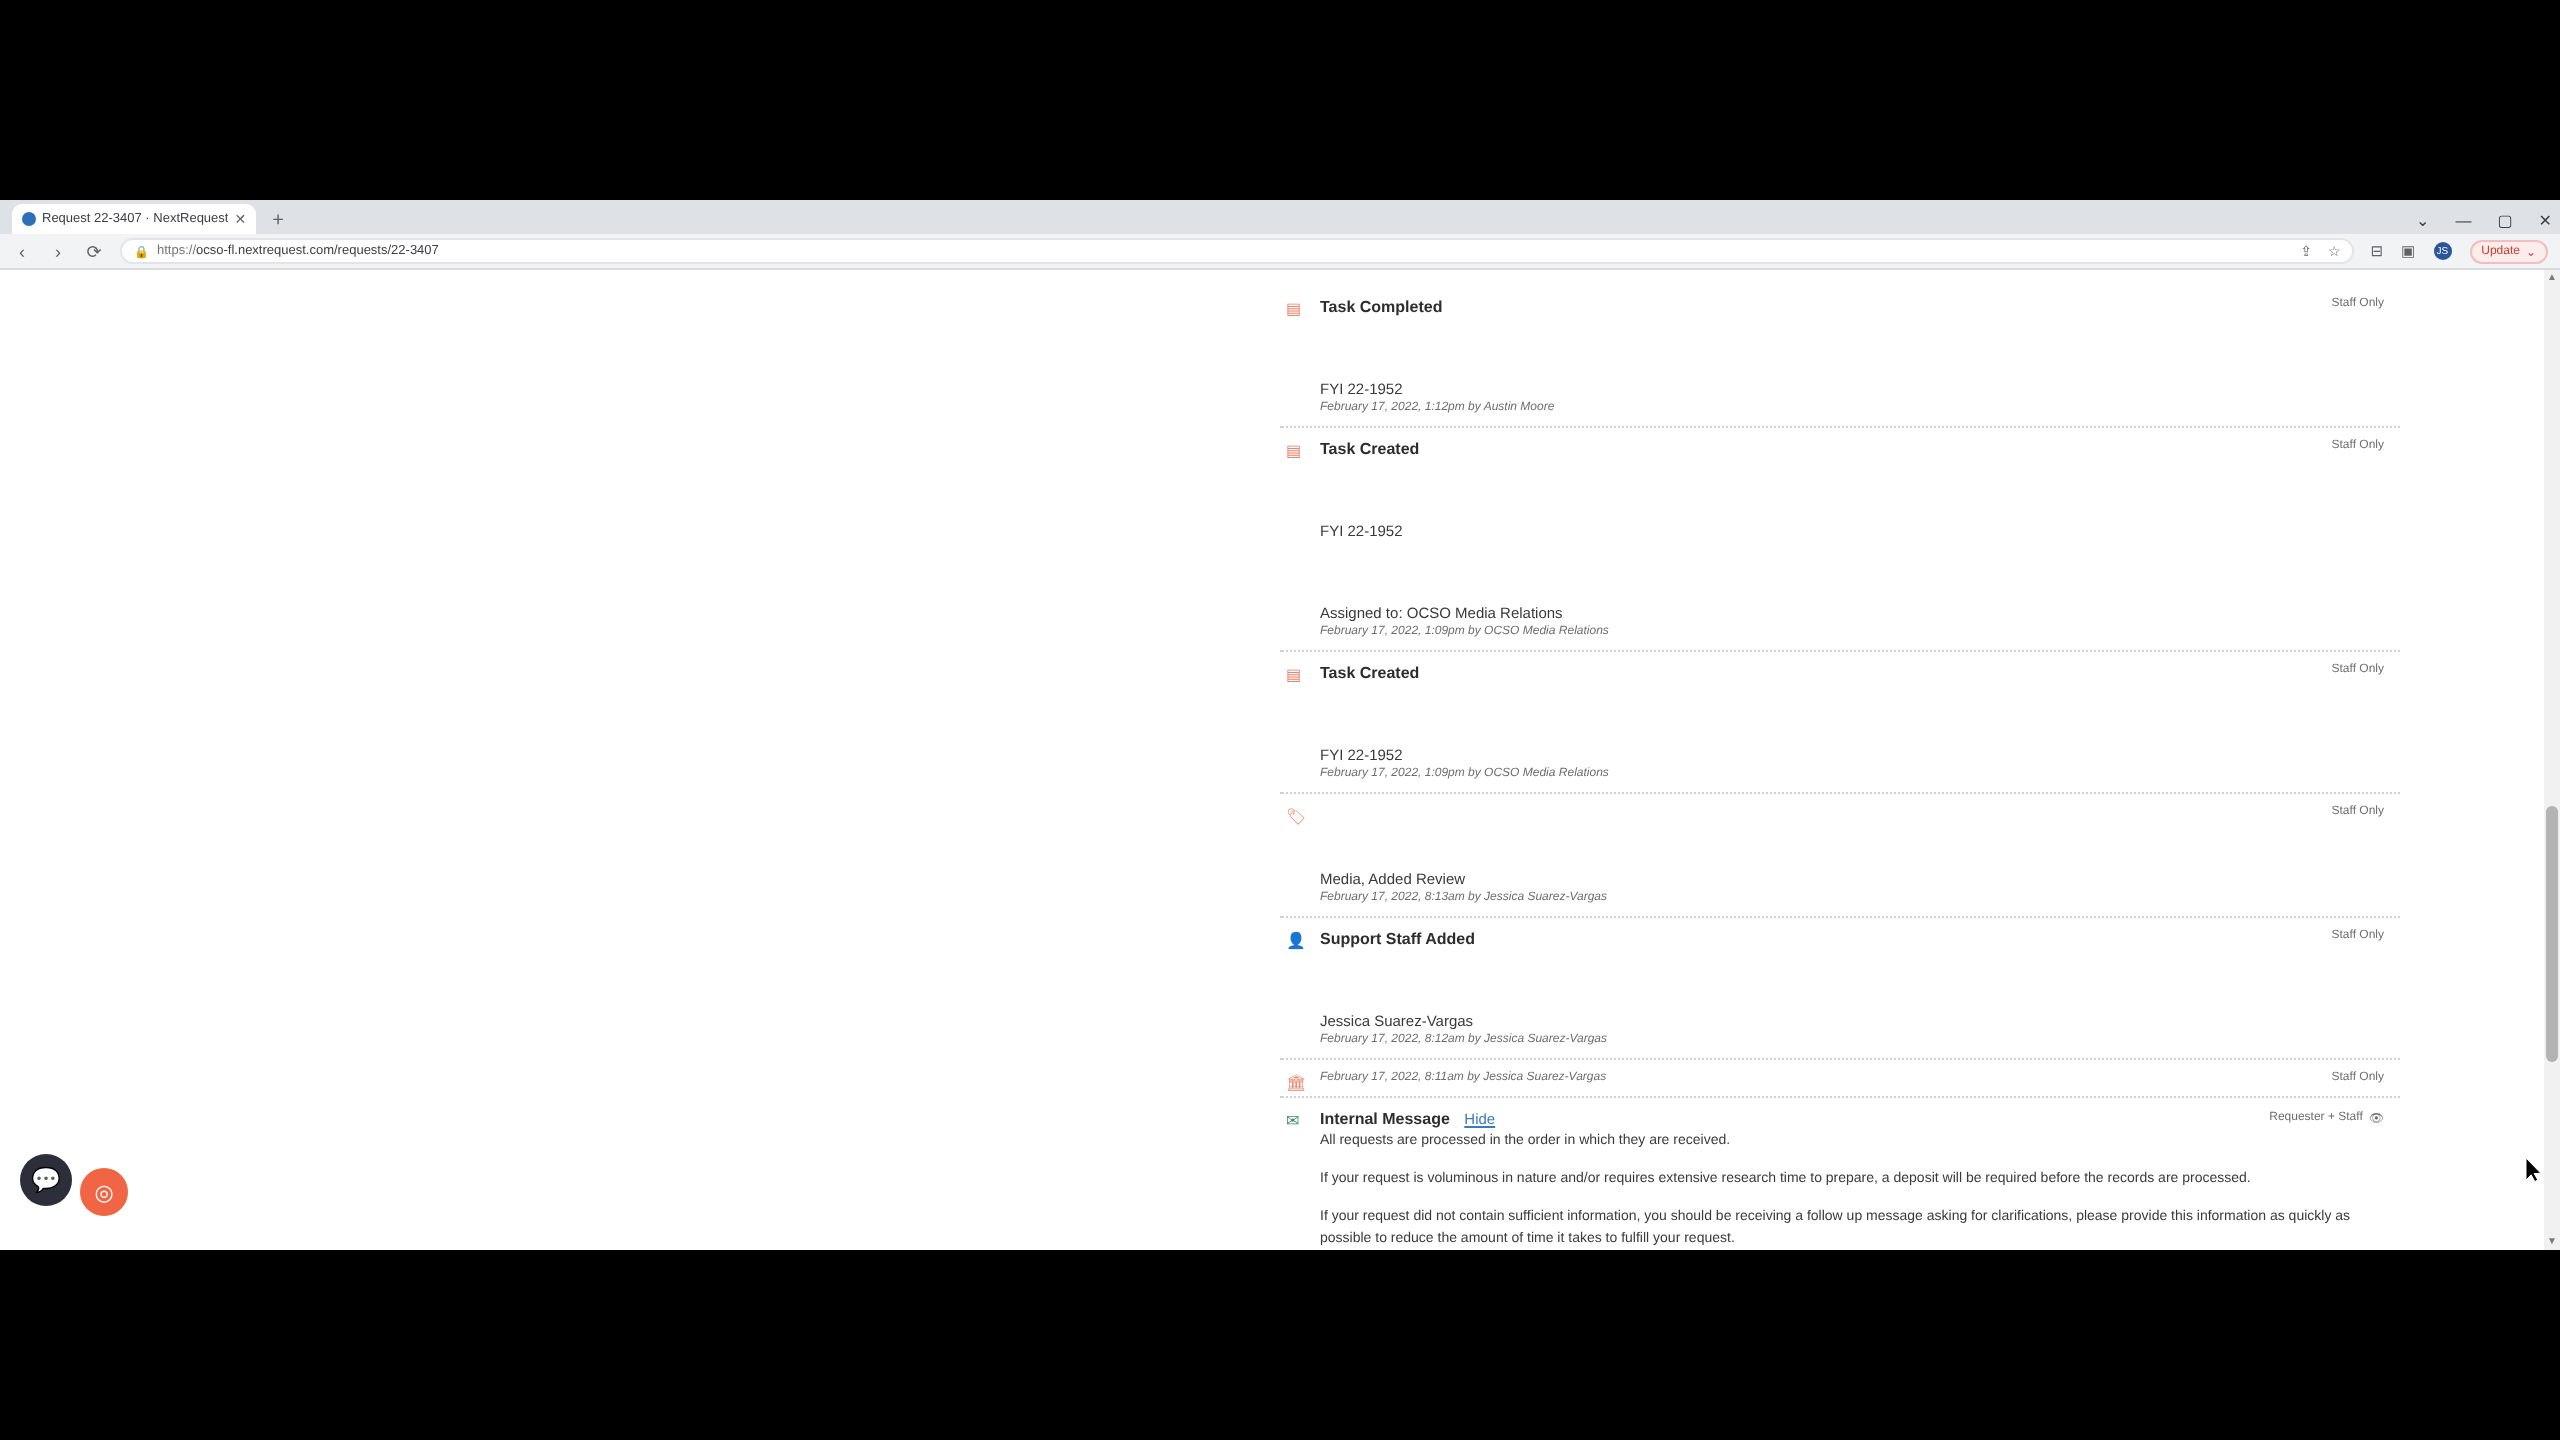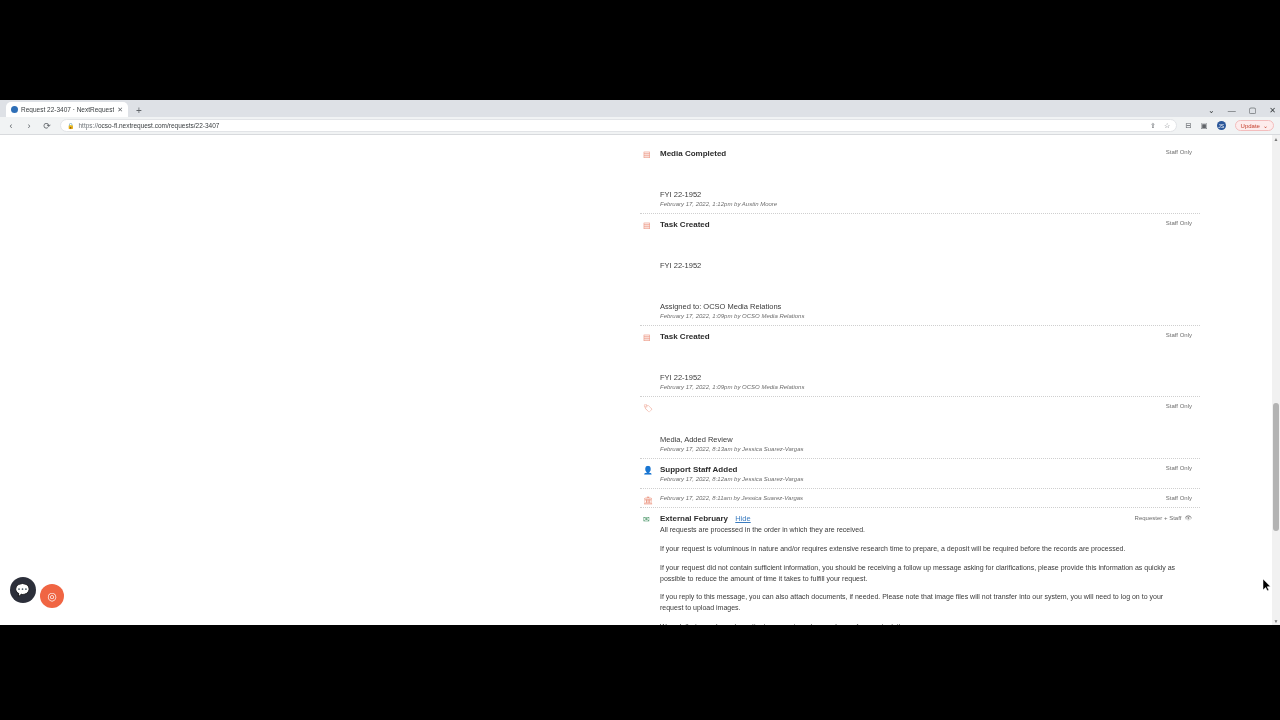--- a/index.html
+++ b/index.html
@@ -323,21 +323,21 @@
           <span>⌄</span>
         </span>
       </div>
     </div>
 
     <div class="page">
       <div class="content-col">
 
         <div class="timeline-item">
           <span class="ti-icon">▤</span>
-          <div class="ti-title">Media Completed</div>
+          <div class="ti-title">Task Completed</div>
           <div class="ti-line">FYI 22-1952</div>
           <div class="ti-meta">February 17, 2022, 1:12pm by Austin Moore</div>
           <div class="ti-vis">
             <span>Staff Only</span>
           </div>
         </div>
 
         <div class="timeline-item">
           <span class="ti-icon">▤</span>
           <div class="ti-title">Task Created</div>
@@ -364,38 +364,39 @@
           <div class="ti-line">Media, Added Review</div>
           <div class="ti-meta">February 17, 2022, 8:13am by Jessica Suarez-Vargas</div>
           <div class="ti-vis">
             <span>Staff Only</span>
           </div>
         </div>
 
         <div class="timeline-item">
           <span class="ti-icon">👤</span>
           <div class="ti-title">Support Staff Added</div>
+          <div class="ti-line">Jessica Suarez-Vargas</div>
           <div class="ti-meta">February 17, 2022, 8:12am by Jessica Suarez-Vargas</div>
           <div class="ti-vis">
             <span>Staff Only</span>
           </div>
         </div>
 
         <div class="timeline-item">
           <span class="ti-icon">🏛</span>
           <div class="ti-meta">February 17, 2022, 8:11am by Jessica Suarez-Vargas</div>
           <div class="ti-vis">
             <span>Staff Only</span>
           </div>
         </div>
 
         <div class="timeline-item">
           <span class="ti-icon" style="color:#3f8f5f;">✉</span>
           <div class="ti-title">
-            <span>External February</span>
+            <span>Internal Message</span>
             <span class="hide-link">Hide</span>
           </div>
           <div class="ti-vis">
             <span>Requester + Staff</span>
             <span class="eye">👁</span>
           </div>
           <p class="msg-p">All requests are processed in the order in which they are received.</p>
           <p class="msg-p">If your request is voluminous in nature and/or requires extensive research time to prepare, a deposit will be required before the records are processed.</p>
           <p class="msg-p">If your request did not contain sufficient information, you should be receiving a follow up message asking for clarifications, please provide this information as quickly as possible to reduce the amount of time it takes to fulfill your request.</p>
           <p class="msg-p">If you reply to this message, you can also attach documents, if needed.  Please note that image files will not transfer into our system, you will need to log on to your request to upload images.</p>

